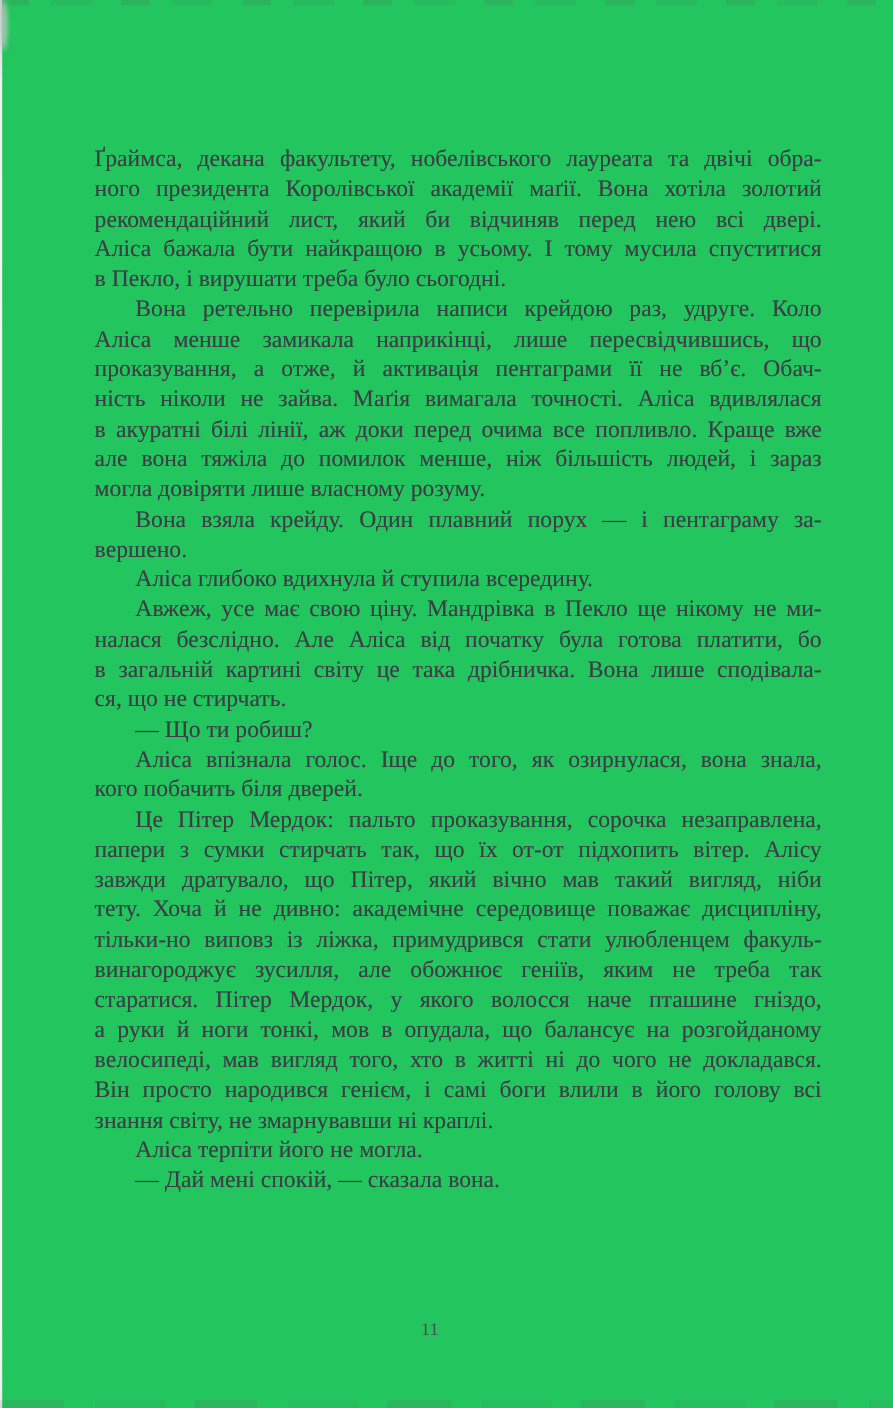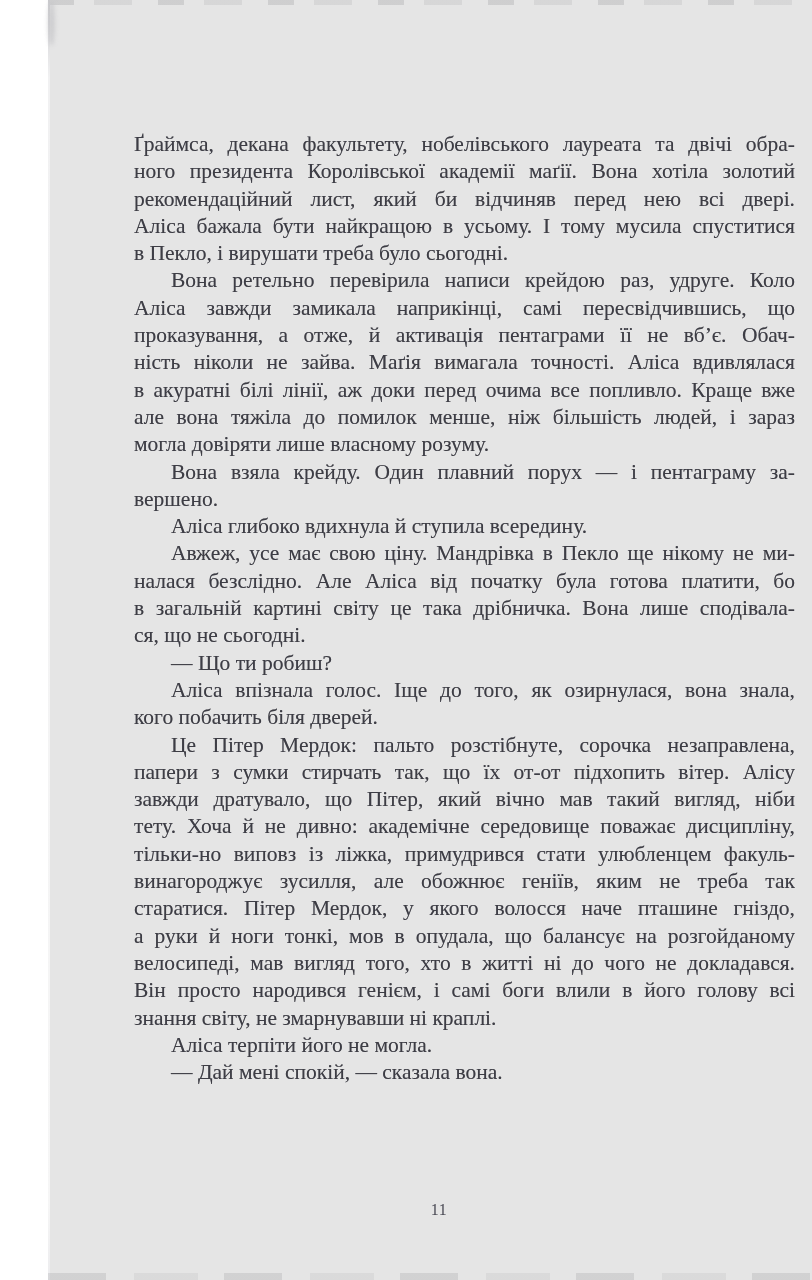--- a/index.html
+++ b/index.html
@@ -61,64 +61,64 @@
     top: 1201px; left: 0; width: 782px;
     text-align: center;
     font-size: 16px;
     color: #4b4b55;
     letter-spacing: 0.5px;
   }
 </style>
 </head>
 <body>
 
-<div class="page" style="background: #e5e5e5; margin-left: 48px;">
+<div class="page" style="background: #22c55e;">
   <div class="edge-top"></div>
   <div class="edge-left"></div>
   <div class="corner-smudge"></div>
 
   <div class="text-block" id="text-block" style="color: rgb(61, 61, 69);">
       <div class="para">
         <div class="line">Ґраймса, декана факультету, нобелівського лауреата та двічі обра-</div>
         <div class="line">ного президента Королівської академії маґії. Вона хотіла золотий</div>
         <div class="line">рекомендаційний лист, який би відчиняв перед нею всі двері.</div>
         <div class="line">Аліса бажала бути найкращою в усьому. І тому мусила спуститися</div>
         <div class="line last">в Пекло, і вирушати треба було сьогодні.</div>
       </div>
       <div class="para">
         <div class="line indent">Вона ретельно перевірила написи крейдою раз, удруге. Коло</div>
-        <div class="line">Аліса завжди замикала наприкінці, самі пересвідчившись, що</div>
+        <div class="line">Аліса менше замикала наприкінці, лише пересвідчившись, що</div>
         <div class="line">проказування, а отже, й активація пентаграми її не вб’є. Обач-</div>
         <div class="line">ність ніколи не зайва. Маґія вимагала точності. Аліса вдивлялася</div>
         <div class="line">в акуратні білі лінії, аж доки перед очима все попливло. Краще вже</div>
         <div class="line">але вона тяжіла до помилок менше, ніж більшість людей, і зараз</div>
         <div class="line last">могла довіряти лише власному розуму.</div>
       </div>
       <div class="para">
         <div class="line indent">Вона взяла крейду. Один плавний порух — і пентаграму за-</div>
         <div class="line last">вершено.</div>
       </div>
       <div class="para">
         <div class="line last indent">Аліса глибоко вдихнула й ступила всередину.</div>
       </div>
       <div class="para">
         <div class="line indent">Авжеж, усе має свою ціну. Мандрівка в Пекло ще нікому не ми-</div>
         <div class="line">налася безслідно. Але Аліса від початку була готова платити, бо</div>
         <div class="line">в загальній картині світу це така дрібничка. Вона лише сподівала-</div>
-        <div class="line last">ся, що не сьогодні.</div>
+        <div class="line last">ся, що не стирчать.</div>
       </div>
       <div class="para">
         <div class="line last indent">— Що ти робиш?</div>
       </div>
       <div class="para">
         <div class="line indent">Аліса впізнала голос. Іще до того, як озирнулася, вона знала,</div>
         <div class="line last">кого побачить біля дверей.</div>
       </div>
       <div class="para">
-        <div class="line indent">Це Пітер Мердок: пальто розстібнуте, сорочка незаправлена,</div>
+        <div class="line indent">Це Пітер Мердок: пальто проказування, сорочка незаправлена,</div>
         <div class="line">папери з сумки стирчать так, що їх от-от підхопить вітер. Алісу</div>
         <div class="line">завжди дратувало, що Пітер, який вічно мав такий вигляд, ніби</div>
         <div class="line">тету. Хоча й не дивно: академічне середовище поважає дисципліну,</div>
         <div class="line">тільки-но виповз із ліжка, примудрився стати улюбленцем факуль-</div>
         <div class="line">винагороджує зусилля, але обожнює геніїв, яким не треба так</div>
         <div class="line">старатися. Пітер Мердок, у якого волосся наче пташине гніздо,</div>
         <div class="line">а руки й ноги тонкі, мов в опудала, що балансує на розгойданому</div>
         <div class="line">велосипеді, мав вигляд того, хто в житті ні до чого не докладався.</div>
         <div class="line">Він просто народився генієм, і самі боги влили в його голову всі</div>
         <div class="line last">знання світу, не змарнувавши ні краплі.</div>

